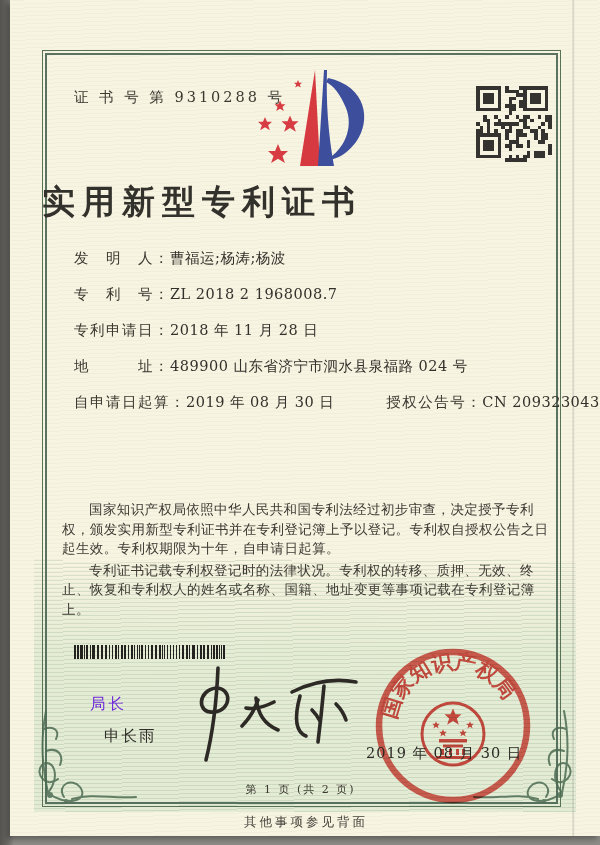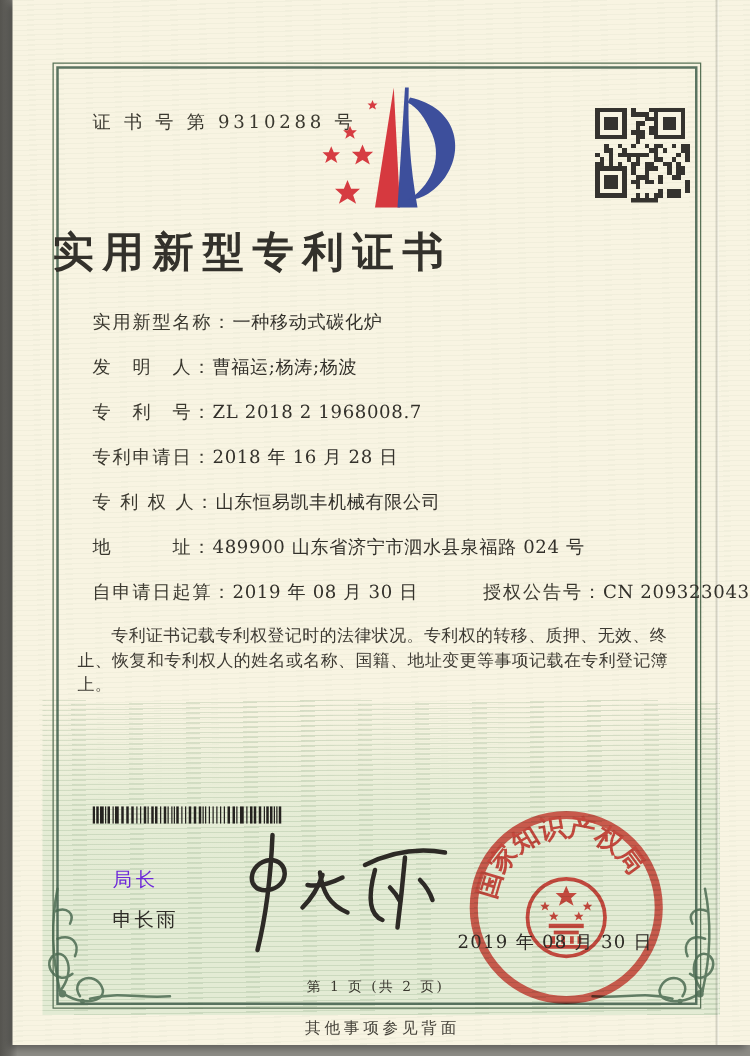--- a/index.html
+++ b/index.html
@@ -55,21 +55,21 @@
   .row .lbl{letter-spacing:1.5px;color:#3a382f;}
   .row .val{color:#33312b;letter-spacing:.5px;}
   .grant .pair2{margin-left:52px;}
   .body-text{
     position:absolute;left:52px;top:500px;width:494px;
     font-size:13.5px;line-height:19.5px;color:#3d3a33;
   }
   .body-text p{margin:0 0 2px 0;text-indent:2em;letter-spacing:.4px;}
   .barcode{position:absolute;left:64px;top:645px;width:152px;height:14px;}
   .sig-title{position:absolute;left:80px;top:694px;font-size:15.5px;letter-spacing:3px;font-family:"DejaVu Sans","Liberation Sans",sans-serif;color:#6d28d9;}
-  .sig-name{position:absolute;left:80px;top:726px;font-size:15.5px;letter-spacing:2px;font-family:"DejaVu Sans","Liberation Sans",sans-serif;color:#2f2d28;}
+  .sig-name{position:absolute;left:94px;top:726px;font-size:15.5px;letter-spacing:2px;font-family:"DejaVu Sans","Liberation Sans",sans-serif;color:#2f2d28;}
   .sig-script{position:absolute;left:178px;top:662px;}
   .seal{position:absolute;left:334px;top:642px;mix-blend-mode:multiply;opacity:.92;}
   .seal-date{
     position:absolute;left:356px;top:744px;font-size:14.5px;letter-spacing:1px;color:#2c2a25;
   }
   .page-info{
     position:absolute;left:32px;top:782px;width:517px;text-align:center;
     font-size:11px;letter-spacing:2px;color:#3a382f;
   }
   .back-note{
@@ -249,32 +249,31 @@
       <rect x="14" y="1" width="5" height="5" fill="#f8f4e2"></rect>
       <rect x="15" y="2" width="3" height="3" fill="#35332f"></rect>
       <rect x="0" y="13" width="7" height="7" fill="#35332f"></rect>
       <rect x="1" y="14" width="5" height="5" fill="#f8f4e2"></rect>
       <rect x="2" y="15" width="3" height="3" fill="#35332f"></rect>
     </svg>
 
   <div class="title">实用新型专利证书</div>
 
   <div class="rows">
-    <div class="row"><span class="lbl">实用新型名称：</span><span class="val">一种移动式碳化炉</span></div>
     <div class="row"><span class="lbl">发　明　人：</span><span class="val">曹福运;杨涛;杨波</span></div>
     <div class="row"><span class="lbl">专　利　号：</span><span class="val">ZL 2018 2 1968008.7</span></div>
-    <div class="row"><span class="lbl">专利申请日：</span><span class="val">2018 年 16 月 28 日</span></div>
-    <div class="row"><span class="lbl">专 利 权 人：</span><span class="val">山东恒易凯丰机械有限公司</span></div>
+    <div class="row"><span class="lbl">专利申请日：</span><span class="val">2018 年 11 月 28 日</span></div>
     <div class="row"><span class="lbl">地　　　址：</span><span class="val">489900 山东省济宁市泗水县泉福路 024 号</span></div>
     <div class="row grant">
       <span class="lbl">自申请日起算：</span><span class="val">2019 年 08 月 30 日</span><span class="lbl pair2">授权公告号：</span><span class="val">CN 209323043 U</span>
     </div>
   </div>
 
   <div class="body-text">
+    <p>国家知识产权局依照中华人民共和国专利法经过初步审查，决定授予专利权，颁发实用新型专利证书并在专利登记簿上予以登记。专利权自授权公告之日起生效。专利权期限为十年，自申请日起算。</p>
     <p>专利证书记载专利权登记时的法律状况。专利权的转移、质押、无效、终止、恢复和专利权人的姓名或名称、国籍、地址变更等事项记载在专利登记簿上。</p>
   </div>
 
   <svg class="barcode" id="barcode-svg" viewBox="0 0 152 14" preserveAspectRatio="none">
       <rect x="0" y="0" width="2" height="14" fill="#24221f"></rect>
       <rect x="3" y="0" width="2" height="14" fill="#24221f"></rect>
       <rect x="6" y="0" width="3" height="14" fill="#24221f"></rect>
       <rect x="10" y="0" width="1" height="14" fill="#24221f"></rect>
       <rect x="12" y="0" width="2" height="14" fill="#24221f"></rect>
       <rect x="16" y="0" width="1" height="14" fill="#24221f"></rect>

